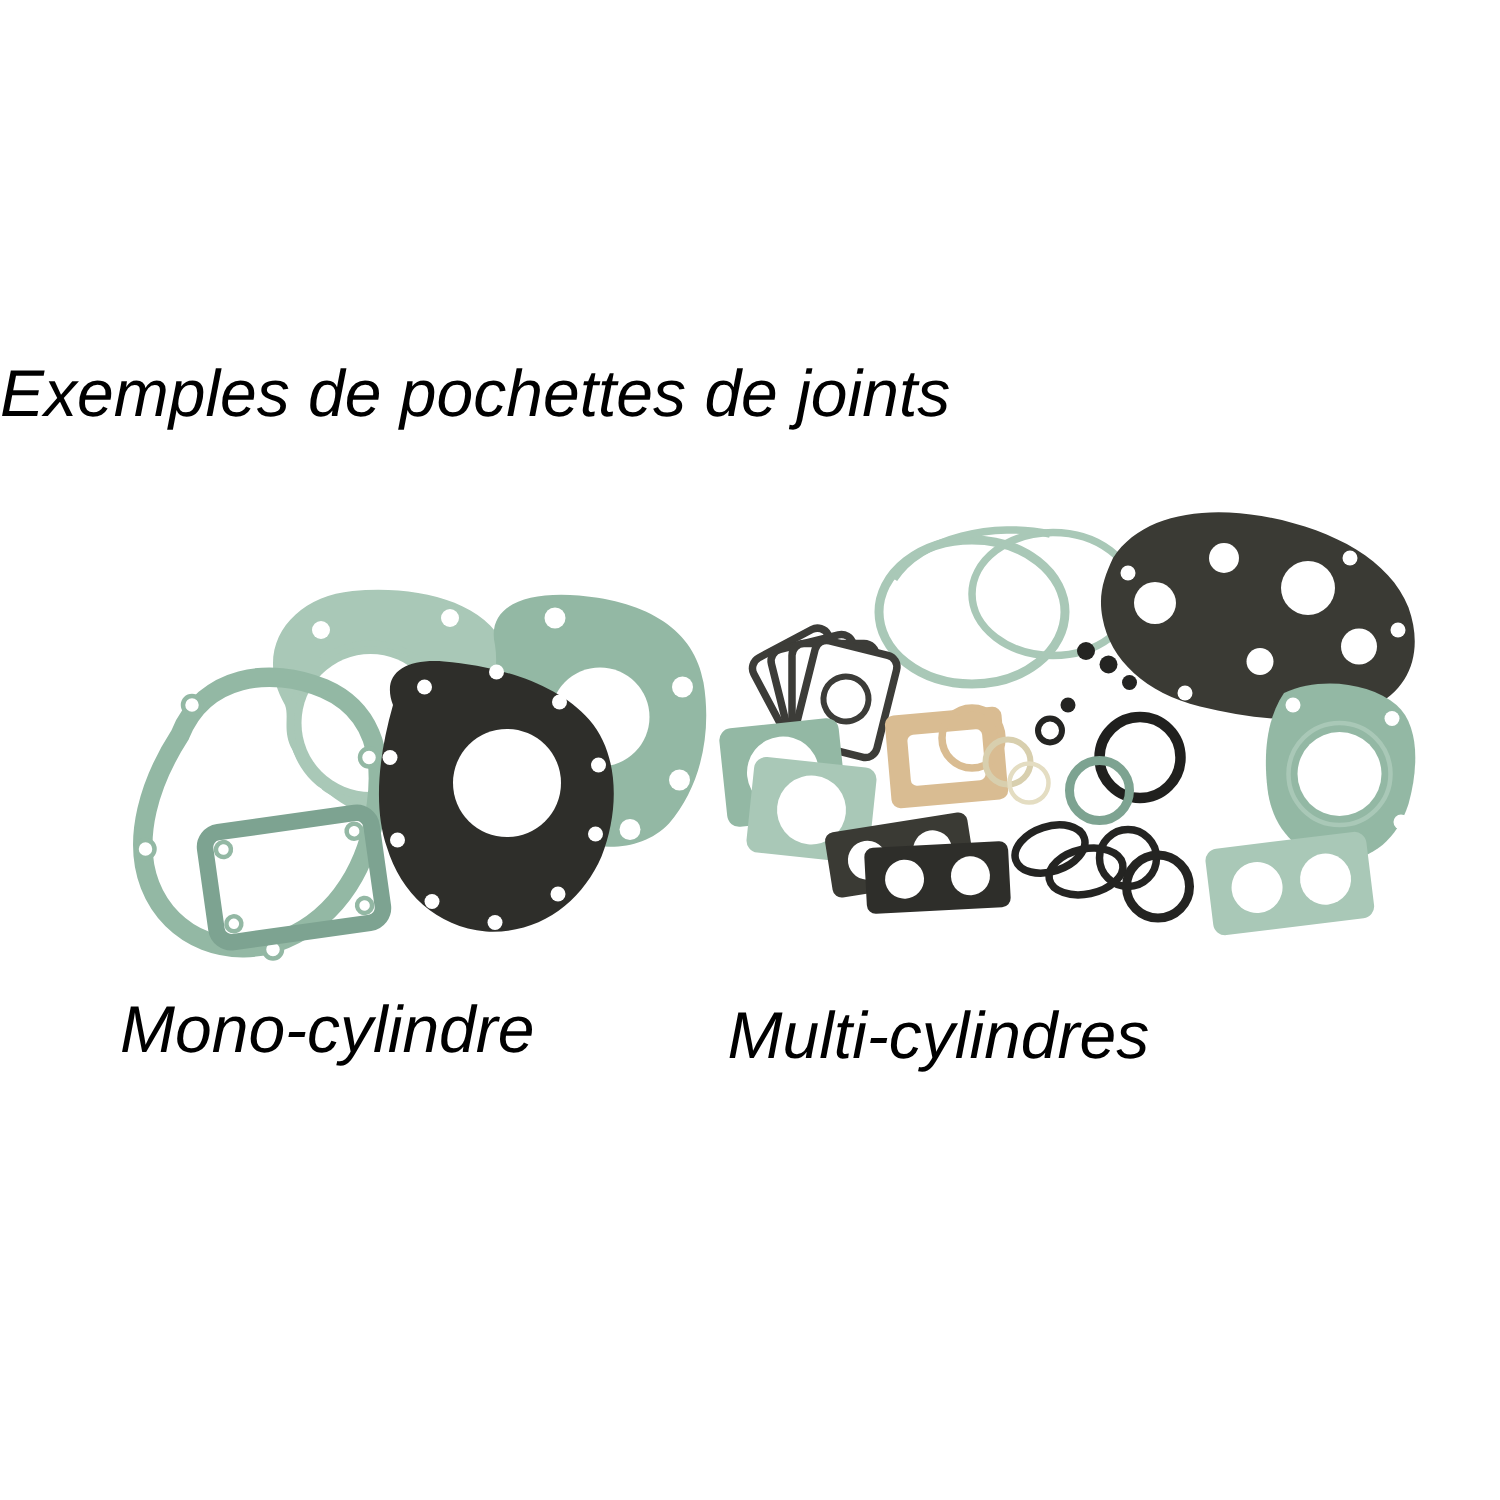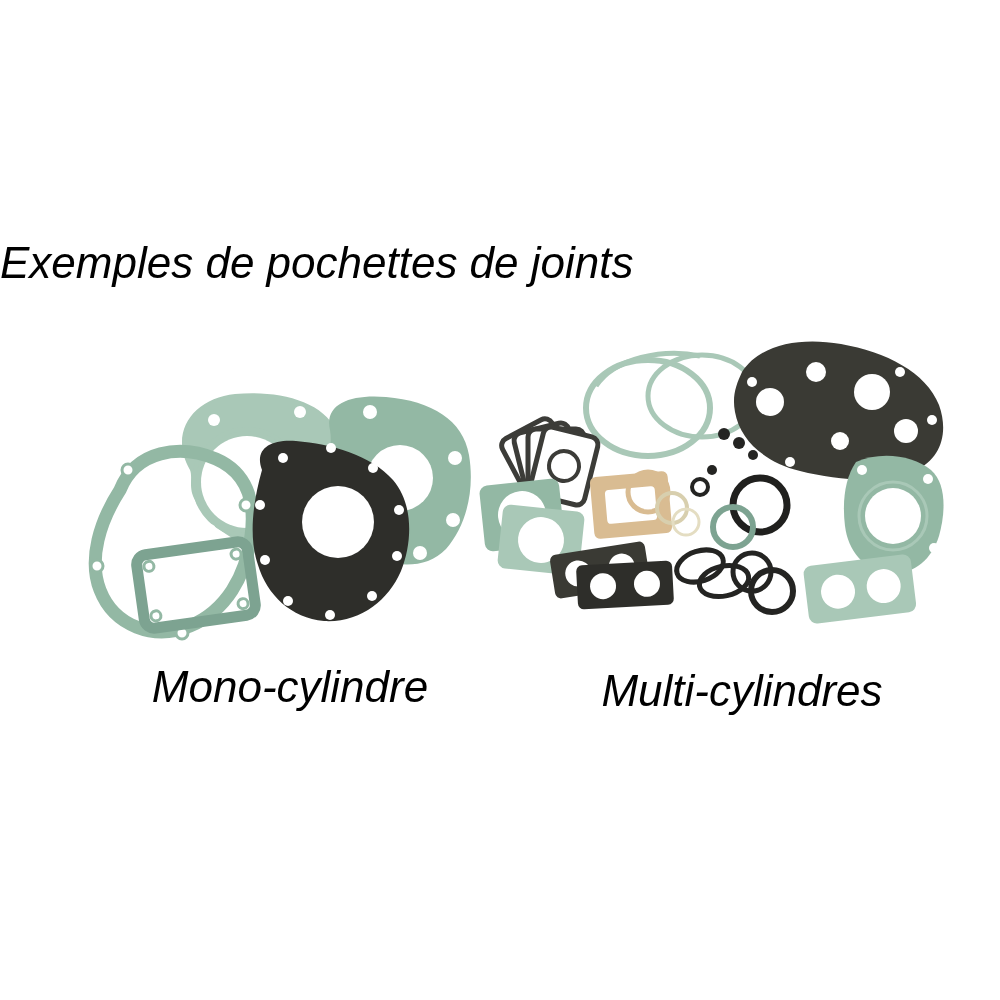--- a/index.html
+++ b/index.html
@@ -14,24 +14,24 @@
   html,body{margin:0;padding:0;background:var(--background);}
   .page{
     position:relative;width:1000px;height:1000px;background:var(--background);
     overflow:hidden;font-family:"Liberation Sans",sans-serif;color:var(--text);
   }
   .title{
     position:absolute;top:236px;left:0;width:1000px;
     font-style:italic;font-size:44px;line-height:1.22;font-weight:400;
   }
   .caption{
-    position:absolute;font-style:italic;font-size:44px;font-weight:400;text-align:center;
+    position:absolute;font-style:italic;font-size:44px;font-weight:400;
   }
   .caption-left{top:662px;left:80px;width:420px;}
-  .caption-right{top:666px;left:512px;width:460px;}
+  .caption-right{top:666px;left:485px;width:460px;}
   .photo{position:absolute;top:0;left:0;}
 
   .fill-green1{fill:var(--gasket-green);}
   .fill-green2{fill:var(--gasket-green-light);}
   .fill-dark{fill:var(--gasket-black);}
   .fill-dark2{fill:#3a3a34;}
   .fill-tan{fill:var(--gasket-tan);}
   .stroke-green1{stroke:var(--gasket-green);}
   .stroke-green2{stroke:var(--gasket-green-dark);}
   .stroke-green3{stroke:var(--gasket-green-light);}

